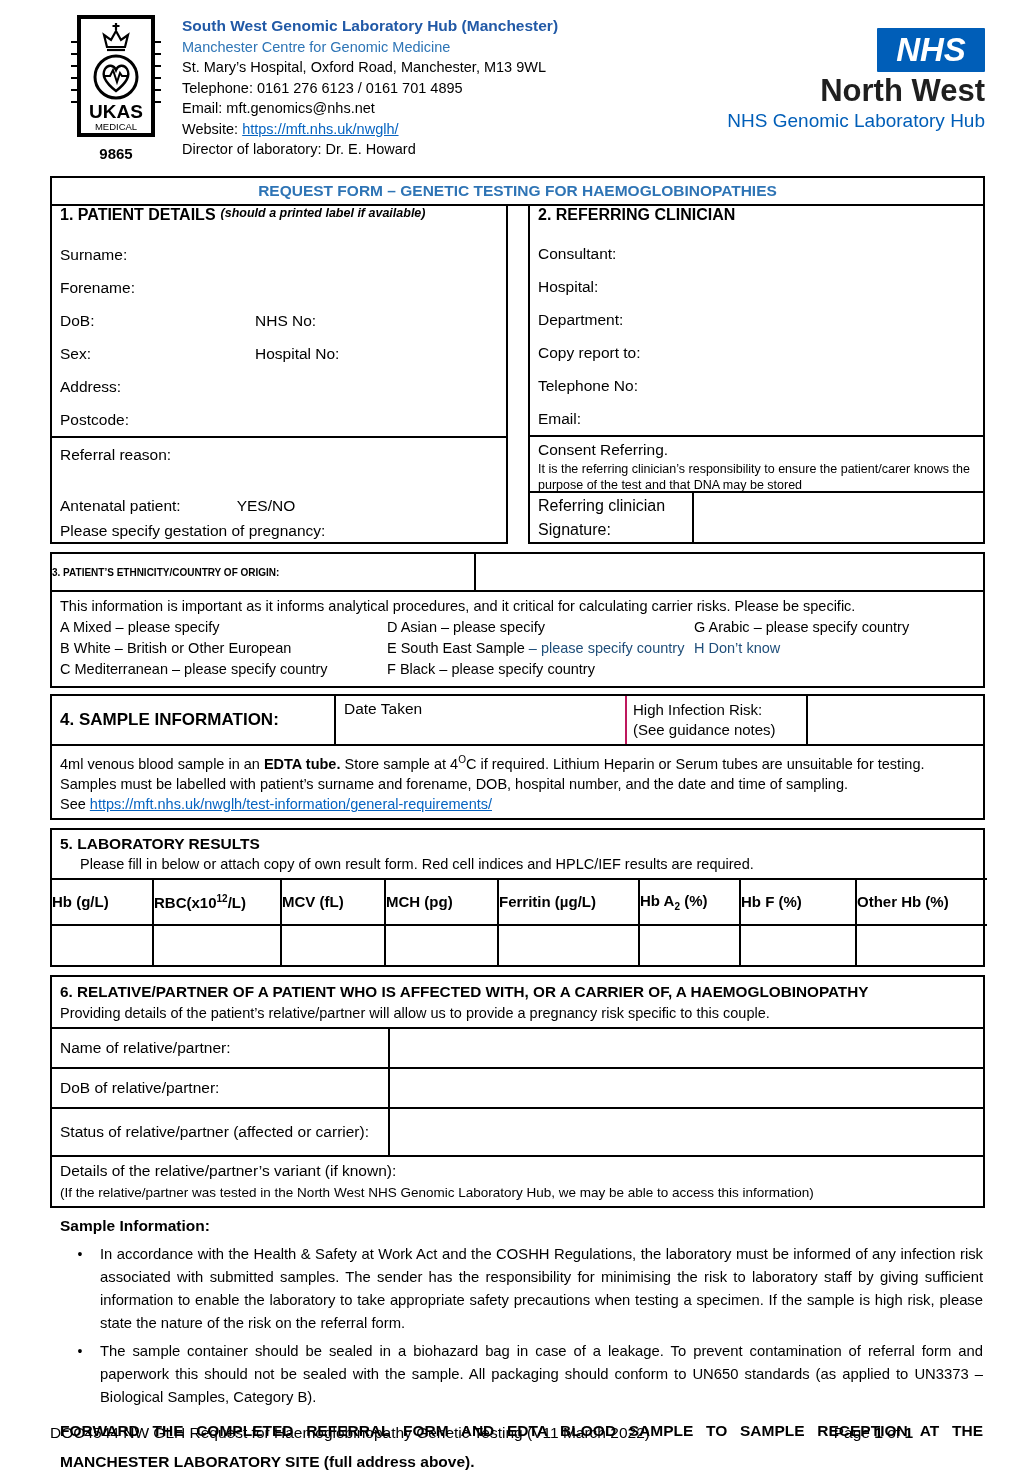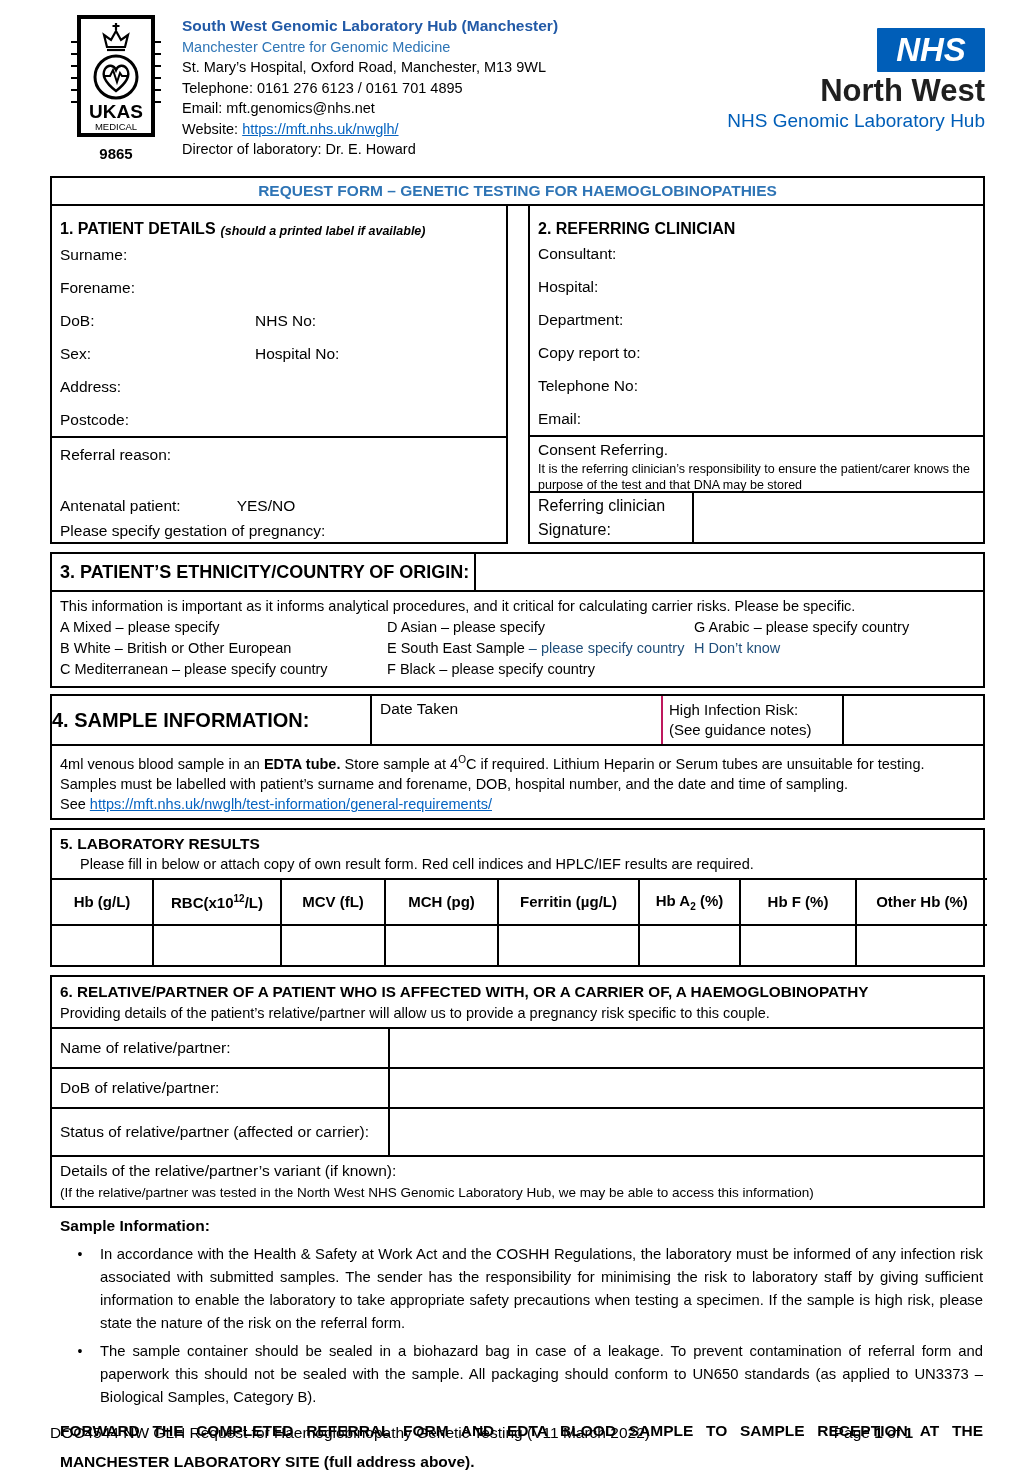--- a/index.html
+++ b/index.html
@@ -22,21 +22,21 @@
   .nhs-hub{font-size:19px;font-weight:normal;color:#005EB8;line-height:24px}
 
   
   .titlebar{border:2px solid #000;height:30px;display:flex;align-items:center;justify-content:center;color:#2E74B5;font-weight:bold;font-size:15.5px}
 
   
   .twocol{display:flex;gap:20px;margin-top:-2px}
   .box{border:2px solid #000;height:340px;display:flex;flex-direction:column}
   .box-l{width:458px}
   .box-r{width:457px}
-  .p-head{height:32px;display:flex;align-items:flex-end;padding-left:8px;font-size:15.5px}
+  .p-head{height:32px;display:flex;align-items:flex-start;padding-left:8px;font-size:15.5px}
   .p-head b{font-size:16px}
   .note-i{font-style:italic;font-weight:bold;font-size:12.5px;margin-left:5px}
   .frow{height:33px;display:flex;align-items:center;padding-left:8px;font-size:15.5px}
   .w195{display:inline-block;width:195px}
   .subdiv{border-top:2px solid #000;flex:0 0 auto}
   .referral{height:106px;padding:5px 8px 0 8px;font-size:15.5px}
   .ref-line{line-height:24px}
   .ante-line{margin-top:26px;line-height:25px}
   .ante-gap{display:inline-block;width:56px}
   .gest-line{line-height:25px}
@@ -46,48 +46,48 @@
   .sigrow{border-top:2px solid #000;flex:1;display:flex}
   .sig-label{width:164px;border-right:2px solid #000;padding:1px 6px 0 8px;font-size:16px;line-height:24px}
   .sig-cell{flex:1}
 
   
   .sec{border:2px solid #000}
   .mt8{margin-top:8px}.mt6{margin-top:6px}
   .sec-hrow{display:flex;border-bottom:2px solid #000}
 
   
-  .eth-label{width:424px;border-right:2px solid #000;height:36px;display:flex;align-items:center;padding-left:8px;font-weight:bold;font-size:18px}
+  .eth-label{width:424px;border-right:2px solid #000;height:36px;display:flex;align-items:center;padding-left:0;font-weight:bold;font-size:10px}
   .eth-entry{flex:1}
   .eth-body{padding:4px 8px 6px 8px;font-size:14.5px}
   .eth-intro{line-height:21px}
   .eth-cols{display:flex}
   .eth-c1{width:327px}.eth-c2{width:307px}.eth-c3{flex:1}
   .eth-line{line-height:21px;white-space:nowrap}
   .navy{color:#1F4E79}
 
   
-  .s4-label{width:320px;border-right:2px solid #000;display:flex;align-items:center;padding-left:0;font-weight:bold;font-size:20px}
+  .s4-label{width:284px;border-right:2px solid #000;display:flex;align-items:center;padding-left:8px;font-weight:bold;font-size:17px}
   .s4-date{width:291px;border-right:2px solid #be185d;padding:4px 8px;font-size:15.5px}
   .s4-risk{width:181px;border-right:2px solid #000;padding:3px 6px}
   .s4-risk .r1{font-size:15px;line-height:21px}
   .s4-risk .r2{font-size:15px;line-height:19px}
   .s4-empty{flex:1}
   .s4-hrow{height:50px}
   .s4-body{padding:4px 8px;font-size:14.5px}
   .s4-body div{line-height:20px}
   sup.o{font-size:10px}
 
   
   .s5-head{padding:3px 8px 4px 8px}
   .s5-h1{font-weight:bold;font-size:15.5px;line-height:22px}
   .s5-h2{font-size:14.5px;line-height:19px;padding-left:20px}
   table.lab{width:100%;border-collapse:collapse;table-layout:fixed}
   table.lab th,table.lab td{border:2px solid #000}
-  table.lab th{height:46px;font-size:15px;font-weight:bold;text-align:center}
+  table.lab th{height:46px;font-size:15px;font-weight:bold;text-align:left}
   table.lab td{height:40px}
   table.lab tr th:first-child,table.lab tr td:first-child{border-left:none}
   table.lab tr th:last-child,table.lab tr td:last-child{border-right:none}
   table.lab tr:last-child td{border-bottom:none}
   sup.s12{font-size:10px}
   sub.s2{font-size:10px}
 
   
   .s6-head{border-bottom:2px solid #000;padding:3px 8px 4px 8px}
   .s6-h1{font-weight:bold;font-size:15.3px;line-height:23px}

